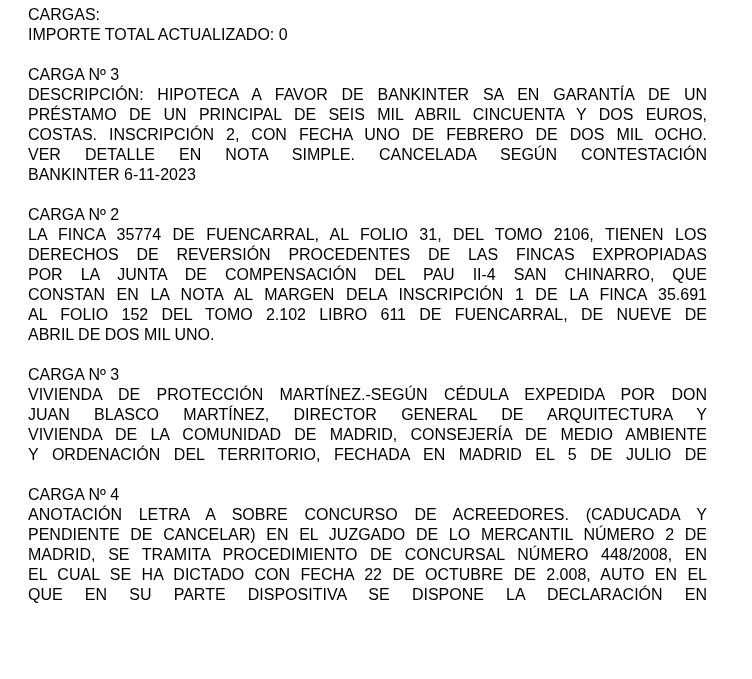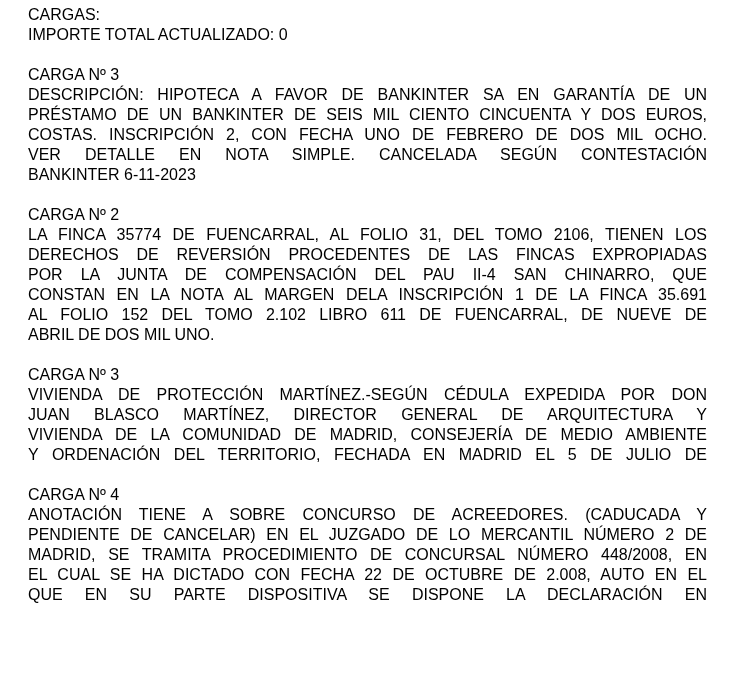--- a/index.html
+++ b/index.html
@@ -41,21 +41,21 @@
 
 <div class="doc">
   <div id="intro-block">
       <div class="line">CARGAS:</div>
       <div class="line">IMPORTE TOTAL ACTUALIZADO: 0</div>
     </div>
   <div id="sections-block">
       <div class="section">
         <div class="line">CARGA Nº 3</div>
         <div class="line jl">DESCRIPCIÓN: HIPOTECA A FAVOR DE BANKINTER SA EN GARANTÍA DE UN</div>
-        <div class="line jl">PRÉSTAMO DE UN BANKINTER DE SEIS MIL CIENTO CINCUENTA Y DOS EUROS,</div>
+        <div class="line jl">PRÉSTAMO DE UN PRINCIPAL DE SEIS MIL ABRIL CINCUENTA Y DOS EUROS,</div>
         <div class="line jl">COSTAS. INSCRIPCIÓN 2, CON FECHA UNO DE FEBRERO DE DOS MIL OCHO.</div>
         <div class="line jl">VER DETALLE EN NOTA SIMPLE. CANCELADA SEGÚN CONTESTACIÓN</div>
         <div class="line">BANKINTER 6-11-2023</div>
       </div>
       <div class="section">
         <div class="line">CARGA Nº 2</div>
         <div class="line jl">LA FINCA 35774 DE FUENCARRAL, AL FOLIO 31, DEL TOMO 2106, TIENEN LOS</div>
         <div class="line jl">DERECHOS DE REVERSIÓN PROCEDENTES DE LAS FINCAS EXPROPIADAS</div>
         <div class="line jl">POR LA JUNTA DE COMPENSACIÓN DEL PAU II-4 SAN CHINARRO, QUE</div>
         <div class="line jl">CONSTAN EN LA NOTA AL MARGEN DELA INSCRIPCIÓN 1 DE LA FINCA 35.691</div>
@@ -64,20 +64,20 @@
       </div>
       <div class="section">
         <div class="line">CARGA Nº 3</div>
         <div class="line jl">VIVIENDA DE PROTECCIÓN MARTÍNEZ.-SEGÚN CÉDULA EXPEDIDA POR DON</div>
         <div class="line jl">JUAN BLASCO MARTÍNEZ, DIRECTOR GENERAL DE ARQUITECTURA Y</div>
         <div class="line jl">VIVIENDA DE LA COMUNIDAD DE MADRID, CONSEJERÍA DE MEDIO AMBIENTE</div>
         <div class="line jl">Y ORDENACIÓN DEL TERRITORIO, FECHADA EN MADRID EL 5 DE JULIO DE</div>
       </div>
       <div class="section">
         <div class="line">CARGA Nº 4</div>
-        <div class="line jl">ANOTACIÓN TIENE A SOBRE CONCURSO DE ACREEDORES. (CADUCADA Y</div>
+        <div class="line jl">ANOTACIÓN LETRA A SOBRE CONCURSO DE ACREEDORES. (CADUCADA Y</div>
         <div class="line jl">PENDIENTE DE CANCELAR) EN EL JUZGADO DE LO MERCANTIL NÚMERO 2 DE</div>
         <div class="line jl">MADRID, SE TRAMITA PROCEDIMIENTO DE CONCURSAL NÚMERO 448/2008, EN</div>
         <div class="line jl">EL CUAL SE HA DICTADO CON FECHA 22 DE OCTUBRE DE 2.008, AUTO EN EL</div>
         <div class="line jl">QUE EN SU PARTE DISPOSITIVA SE DISPONE LA DECLARACIÓN EN</div>
       </div>
     </div>
 </div>
 
 </body></html>

